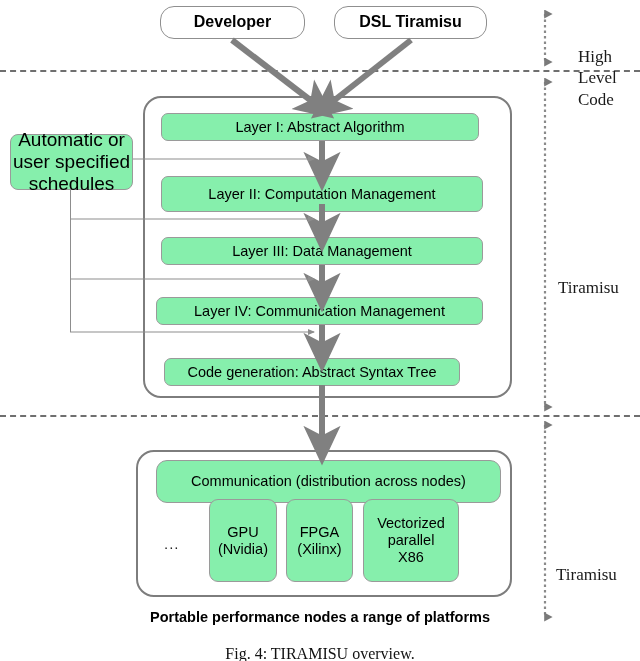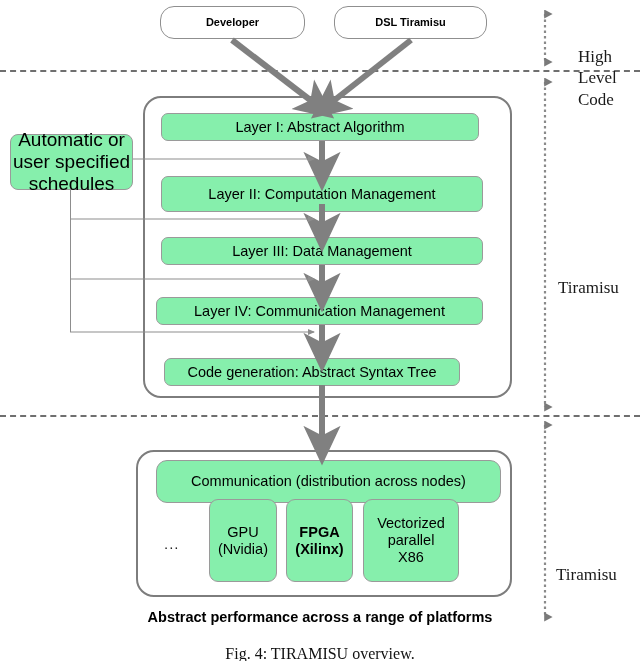--- a/index.html
+++ b/index.html
@@ -30,21 +30,21 @@
   .container-box {
     position: absolute;
     box-sizing: border-box;
     background: #ffffff;
     border: 2px solid #7d7d7d;
     border-radius: 18px;
   }
   .top-pill {
     border-radius: 14px;
     font-weight: bold;
-    font-size: 11px;
+    font-size: 16px;
     background: #ffffff;
     border: 1px solid #8f8f8f;
   }
   .layer-box {
     border-radius: 7px;
     font-size: 14.5px;
   }
   .sched-box {
     border-radius: 8px;
     font-size: 19px;
@@ -152,31 +152,31 @@
   <div class="node comm-box" style="left:156px; top:460px; width:345px; height:43px;">
     <span>Communication (distribution across nodes)</span>
   </div>
 
   <span class="static-text ellipsis-dots" style="left:164px; top:535px;">...</span>
 
   <div class="node chip-box" style="left:209px; top:499px; width:68px; height:83px; flex-direction:column;">
     <span>GPU</span>
     <span>(Nvidia)</span>
   </div>
-  <div class="node chip-box" style="left:286px; top:499px; width:67px; height:83px; flex-direction:column;font-weight:bold;">
+  <div class="node chip-box" style="left:286px; top:499px; width:67px; height:83px; flex-direction:column;">
     <span>FPGA</span>
     <span>(Xilinx)</span>
   </div>
   <div class="node chip-box" style="left:363px; top:499px; width:96px; height:83px; flex-direction:column;">
     <span>Vectorized</span>
     <span>parallel</span>
     <span>X86</span>
   </div>
 
-  <div class="static-text bold-caption" style="top:609px;">Abstract performance across a range of platforms</div>
+  <div class="static-text bold-caption" style="top:609px;">Portable performance nodes a range of platforms</div>
 
   <div class="static-text fig-caption" style="top:645px;">Fig. 4: TIRAMISU overview.</div>
 
   <div class="static-text serif-label" style="left:578px; top:2px; width:60px;">
     <div>High</div>
     <div>Level</div>
     <div>Code</div>
   </div>
   <div class="static-text serif-label" style="left:558px; top:233px; width:82px;">Tiramisu</div>
   <div class="static-text serif-label" style="left:556px; top:520px; width:84px;">Tiramisu</div>

